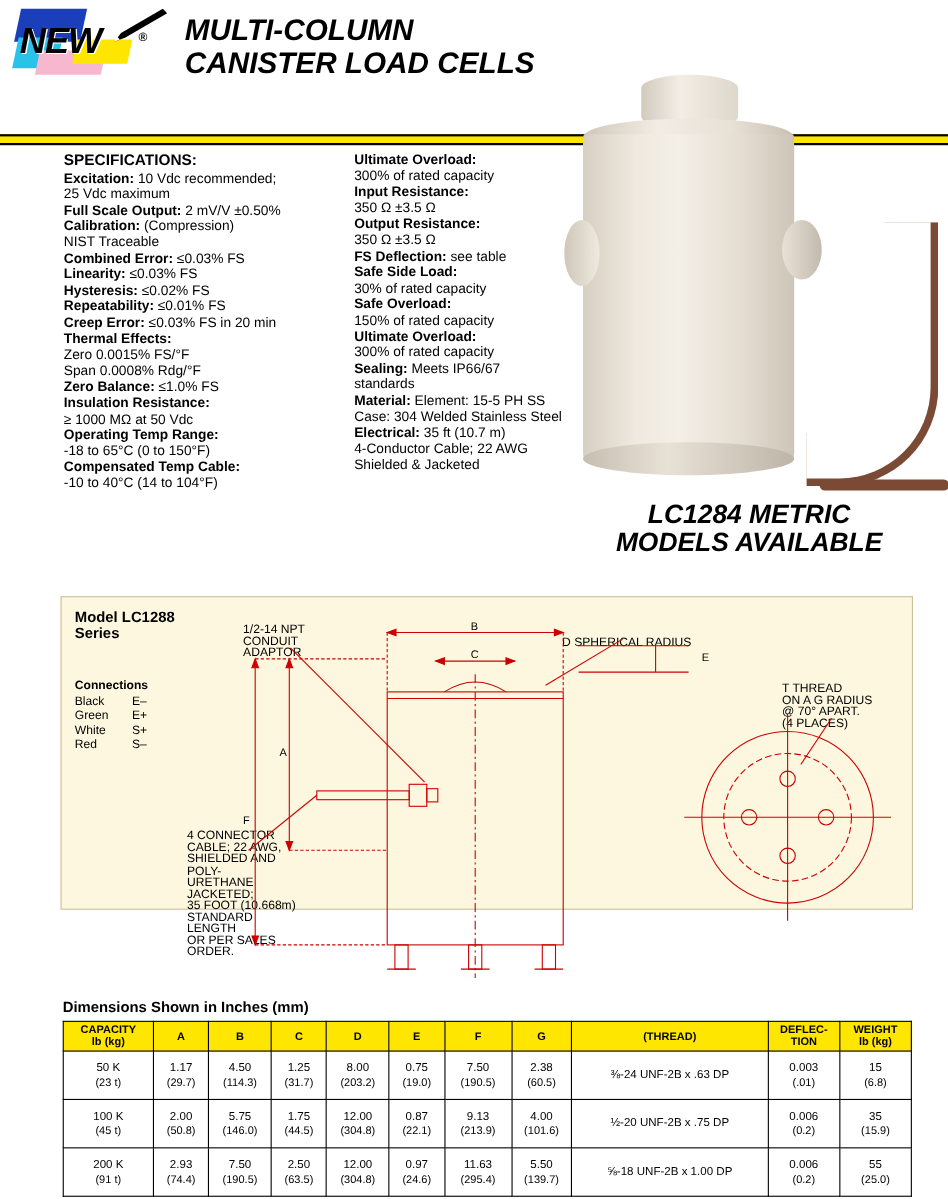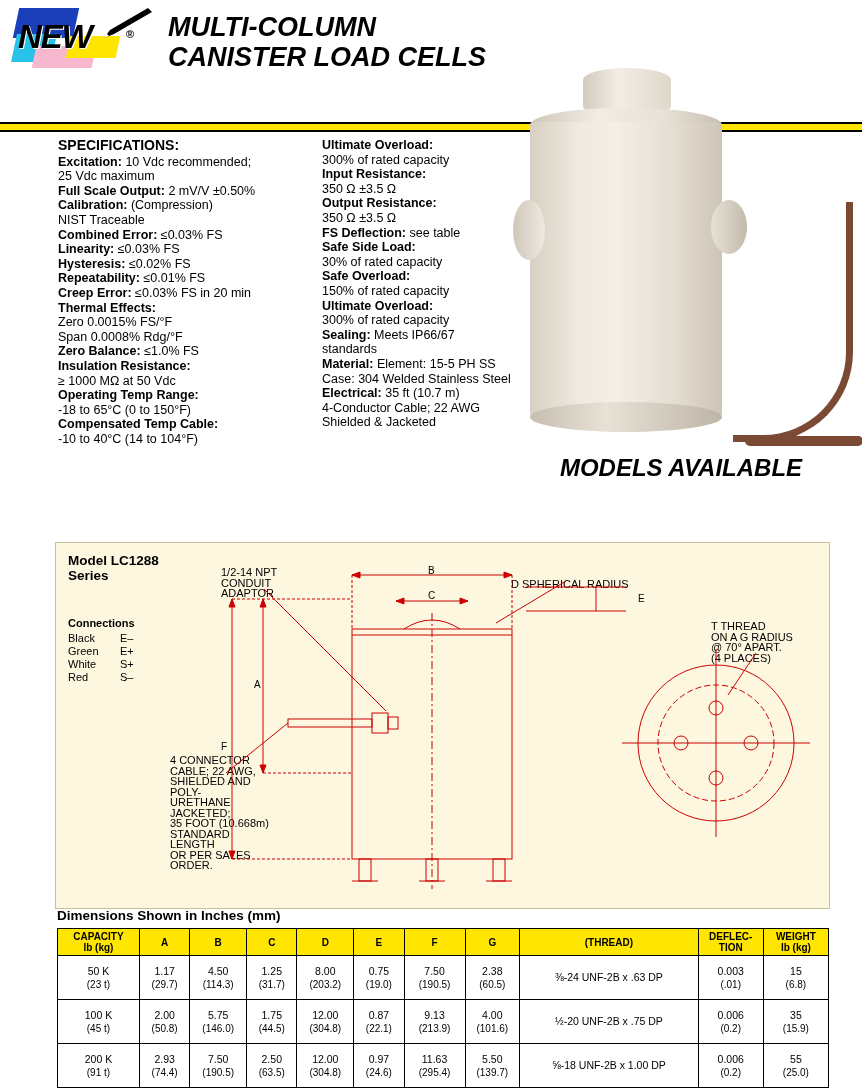--- a/index.html
+++ b/index.html
@@ -161,21 +161,21 @@
     left:500px; top:455px;
     width:362px;
     text-align:center;
     font-weight:bold; font-style:italic;
     font-size:24px; line-height:26px;
   }
   
   .drawing {
     position:absolute;
     left:55px; top:542px;
-    width:775px; height:367px;
+    width:775px; height:285px;
     background:#fdf7e0;
     border:1px solid #c8c09a;
   }
   .model-label {
     position:absolute; left:12px; top:10px;
     font-weight:bold; font-size:13.5px; line-height:15px;
   }
   .connections {
     position:absolute; left:12px; top:74px;
     font-size:11px; line-height:13px;
@@ -249,20 +249,21 @@
   <div class="cell-cap"></div>
   <div class="cell-top"></div>
   <div class="cell-body"></div>
   <div class="boss-left"></div>
   <div class="boss-right"></div>
   <div class="cell-bottom"></div>
   <div class="cable"></div>
   <div class="cable2"></div>
 </div>
 <div class="metric-title">
+  <div>LC1284 METRIC</div>
   <div>MODELS AVAILABLE</div>
 </div>
 
 <div class="specs">
   <div class="spec-col left">
     <div class="spec-title">SPECIFICATIONS:</div>
     <div id="spec-left-body">
         <div class="spec-line"><b>Excitation:</b><span> 10 Vdc recommended;</span></div>
         <div class="spec-line"><span>25 Vdc maximum</span></div>
         <div class="spec-line"><b>Full Scale Output:</b><span> 2 mV/V ±0.50%</span></div>

